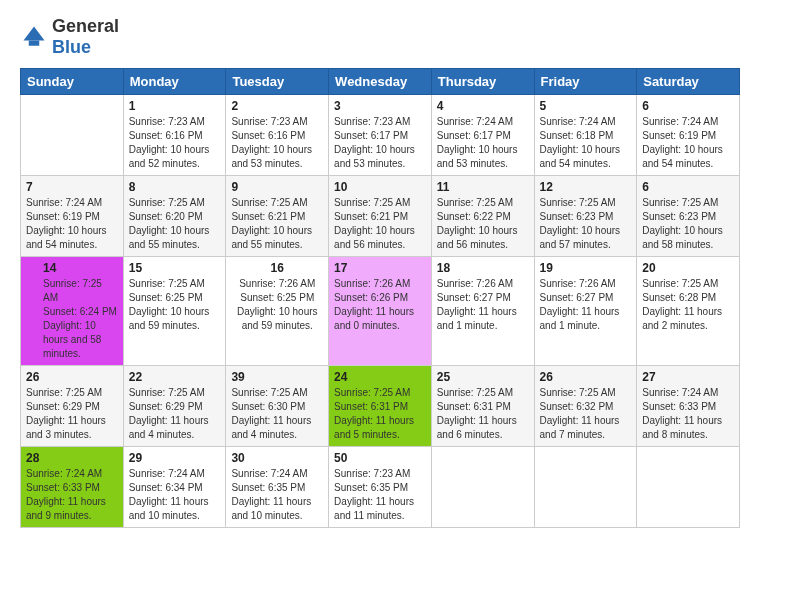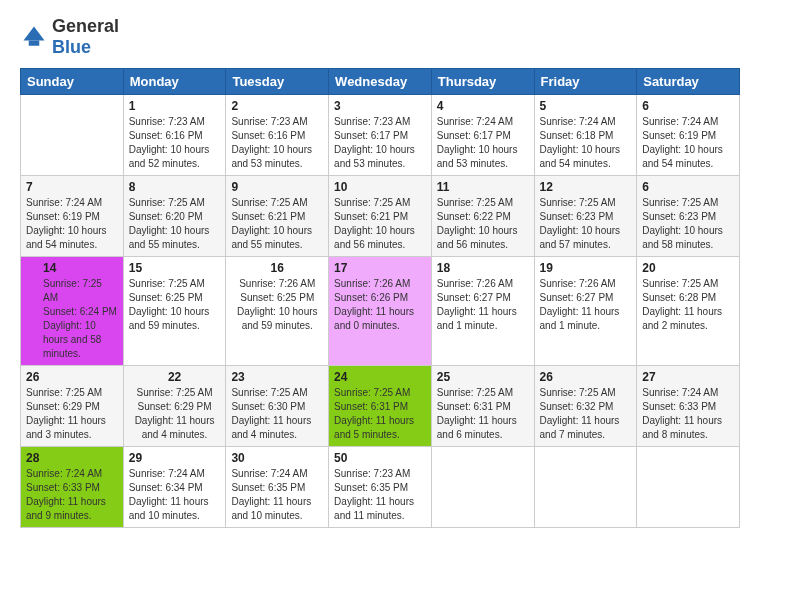--- a/index.html
+++ b/index.html
@@ -204,26 +204,26 @@
           <td style="background-color: rgb(255, 255, 255);">
             <span class="day-number">20</span>
             <div class="day-info">Sunrise: 7:25 AM<br>Sunset: 6:28 PM<br>Daylight: 11 hours and 2 minutes.</div>
           </td>
         </tr>
         <tr style="background-color: rgb(245, 245, 245);">
           <td style="background-color: rgb(245, 245, 245);">
             <span class="day-number">26</span>
             <div class="day-info">Sunrise: 7:25 AM<br>Sunset: 6:29 PM<br>Daylight: 11 hours and 3 minutes.</div>
           </td>
-          <td style="background-color: rgb(245, 245, 245); text-align: center;">
+          <td style="background-color: rgb(245, 245, 245);">
             <span class="day-number">22</span>
             <div class="day-info">Sunrise: 7:25 AM<br>Sunset: 6:29 PM<br>Daylight: 11 hours and 4 minutes.</div>
           </td>
           <td style="background-color: rgb(245, 245, 245);">
-            <span class="day-number">23</span>
+            <span class="day-number">39</span>
             <div class="day-info">Sunrise: 7:25 AM<br>Sunset: 6:30 PM<br>Daylight: 11 hours and 4 minutes.</div>
           </td>
           <td style="background-color: #84cc16; margin-top: 12px;">
             <span class="day-number">24</span>
             <div class="day-info">Sunrise: 7:25 AM<br>Sunset: 6:31 PM<br>Daylight: 11 hours and 5 minutes.</div>
           </td>
           <td style="background-color: rgb(245, 245, 245);">
             <span class="day-number">25</span>
             <div class="day-info">Sunrise: 7:25 AM<br>Sunset: 6:31 PM<br>Daylight: 11 hours and 6 minutes.</div>
           </td>

